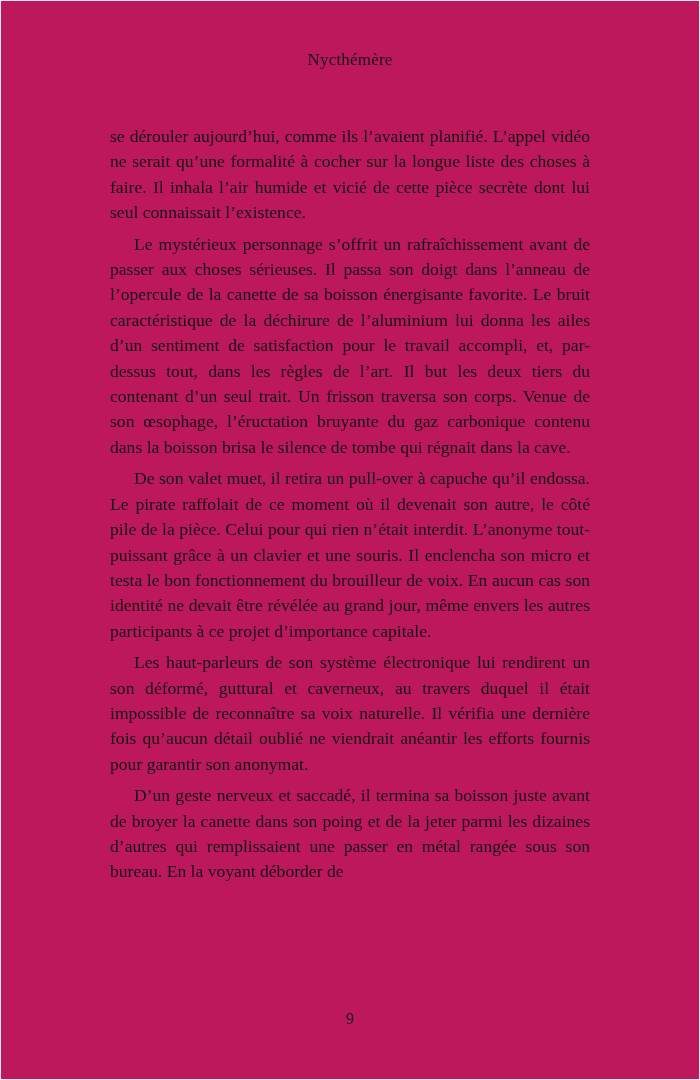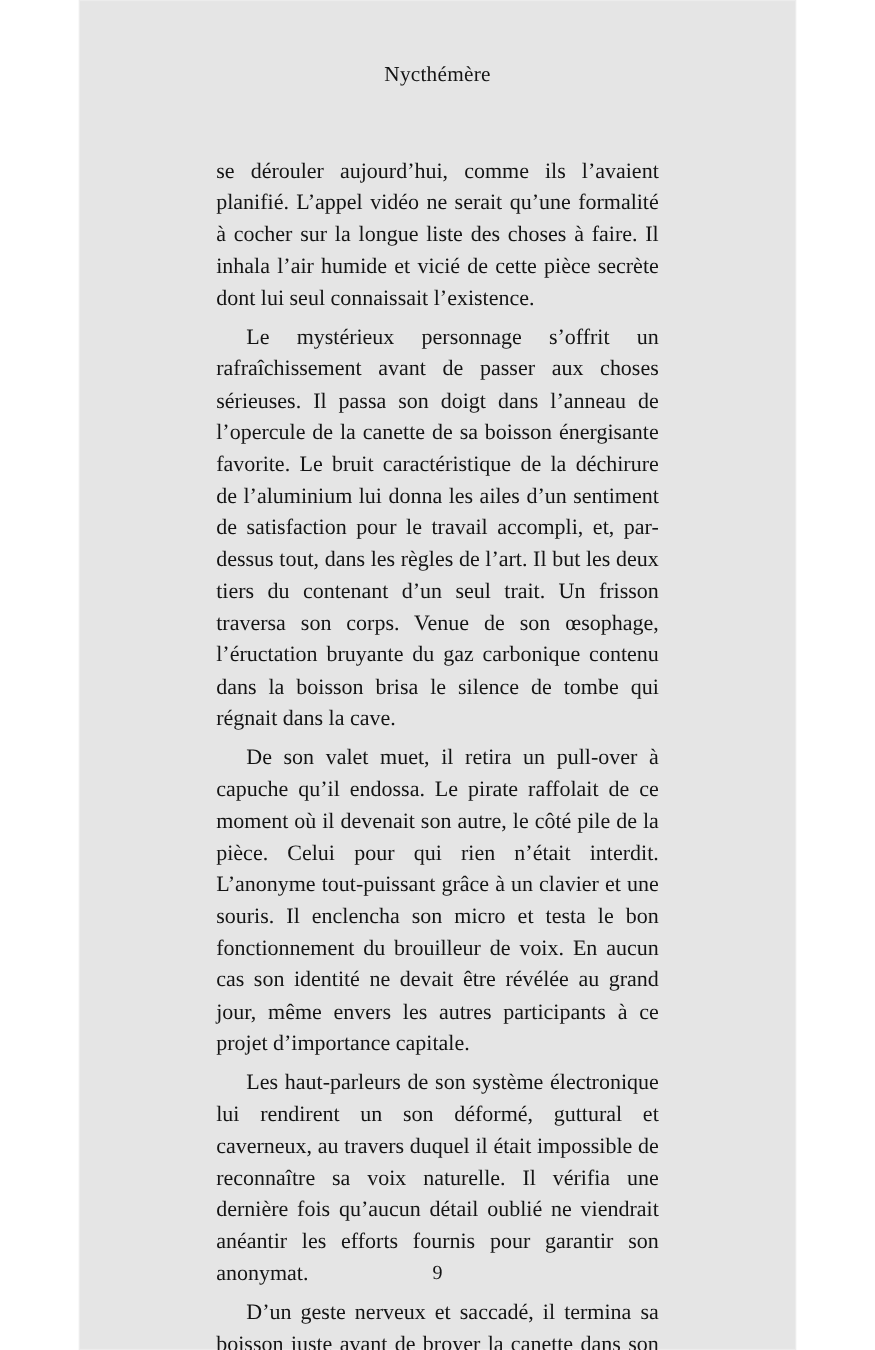--- a/index.html
+++ b/index.html
@@ -2,24 +2,24 @@
 <html><head>
 <meta charset="utf-8">
 <style>
   html, body {
     margin: 0;
     padding: 0;
     background: #ffffff;
   }
   .page {
     position: relative;
-    width: 574px;
+    width: 700px;
     height: 1080px;
     margin: 0 auto;
-    background: #e5e5e5;
+    background: #be185d;
     box-sizing: border-box;
     padding: 50px 110px 0 110px;
     font-family: "Liberation Serif", serif;
     color: #141414;
     box-shadow: inset 0 0 0 1px #ececec;
     overflow: hidden;
   }
   .running-header {
     text-align: center;
     font-size: 17px;
@@ -52,17 +52,17 @@
 <body>
 
 <div class="page">
   <div class="running-header">Nycthémère</div>
 
   <div class="body-text">
     <p class="first">se dérouler aujourd’hui, comme ils l’avaient planifié. L’appel vidéo ne serait qu’une formalité à cocher sur la longue liste des choses à faire. Il inhala l’air humide et vicié de cette pièce secrète dont lui seul connaissait l’existence.</p>
     <p>Le mystérieux personnage s’offrit un rafraîchissement avant de passer aux choses sérieuses. Il passa son doigt dans l’anneau de l’opercule de la canette de sa boisson énergisante favorite. Le bruit caractéristique de la déchirure de l’aluminium lui donna les ailes d’un sentiment de satisfaction pour le travail accompli, et, par-dessus tout, dans les règles de l’art. Il but les deux tiers du contenant d’un seul trait. Un frisson traversa son corps. Venue de son œsophage, l’éructation bruyante du gaz carbonique contenu dans la boisson brisa le silence de tombe qui régnait dans la cave.</p>
     <p>De son valet muet, il retira un pull-over à capuche qu’il endossa. Le pirate raffolait de ce moment où il devenait son autre, le côté pile de la pièce. Celui pour qui rien n’était interdit. L’anonyme tout-puissant grâce à un clavier et une souris. Il enclencha son micro et testa le bon fonctionnement du brouilleur de voix. En aucun cas son identité ne devait être révélée au grand jour, même envers les autres participants à ce projet d’importance capitale.</p>
     <p>Les haut-parleurs de son système électronique lui rendirent un son déformé, guttural et caverneux, au travers duquel il était impossible de reconnaître sa voix naturelle. Il vérifia une dernière fois qu’aucun détail oublié ne viendrait anéantir les efforts fournis pour garantir son anonymat.</p>
-    <p>D’un geste nerveux et saccadé, il termina sa boisson juste avant de broyer la canette dans son poing et de la jeter parmi les dizaines d’autres qui remplissaient une caisse en vidéo rangée sous son bureau. En la voyant déborder de</p>
+    <p>D’un geste nerveux et saccadé, il termina sa boisson juste avant de broyer la canette dans son poing et de la jeter parmi les dizaines d’autres qui remplissaient une passer en métal rangée sous son bureau. En la voyant déborder de</p>
   </div>
 
   <div class="page-number">9</div>
 </div>
 
 </body></html>

